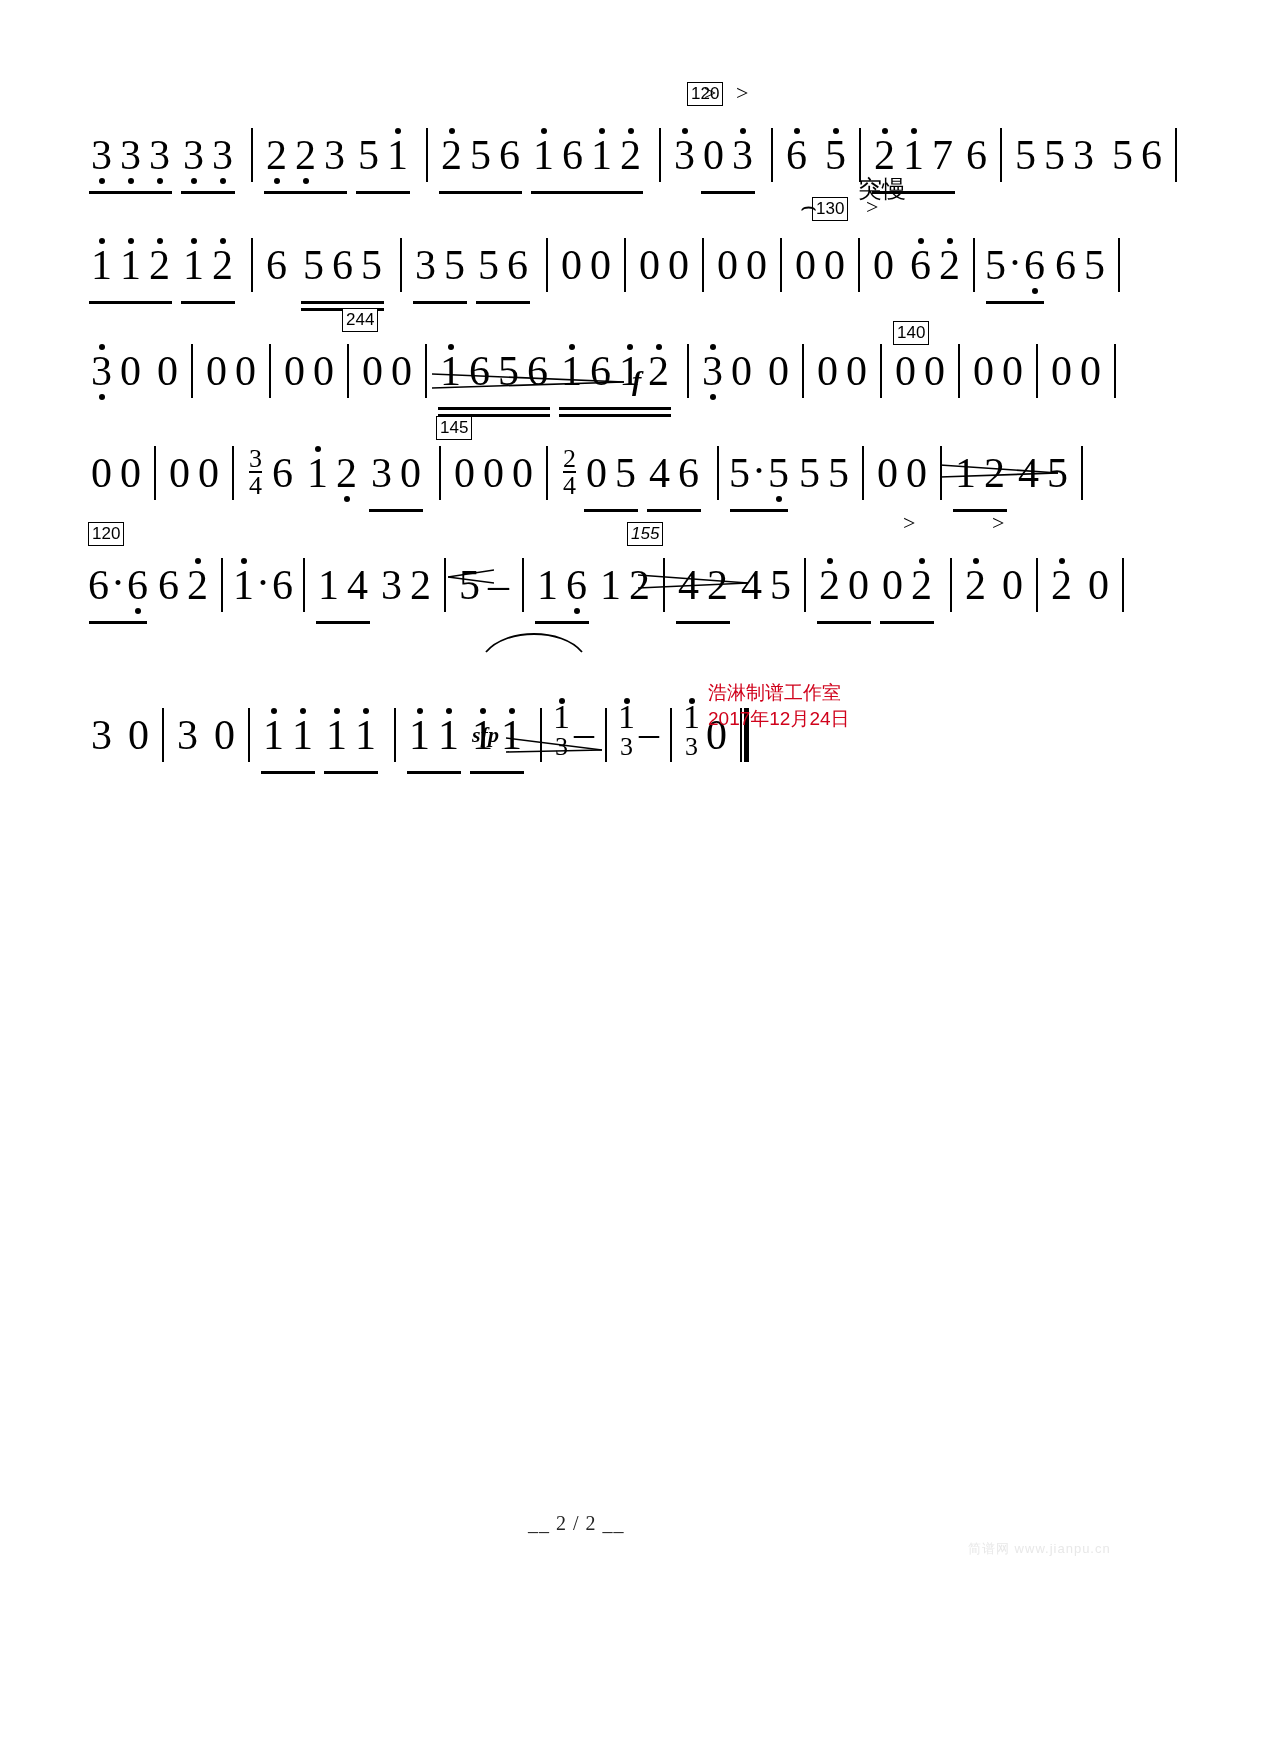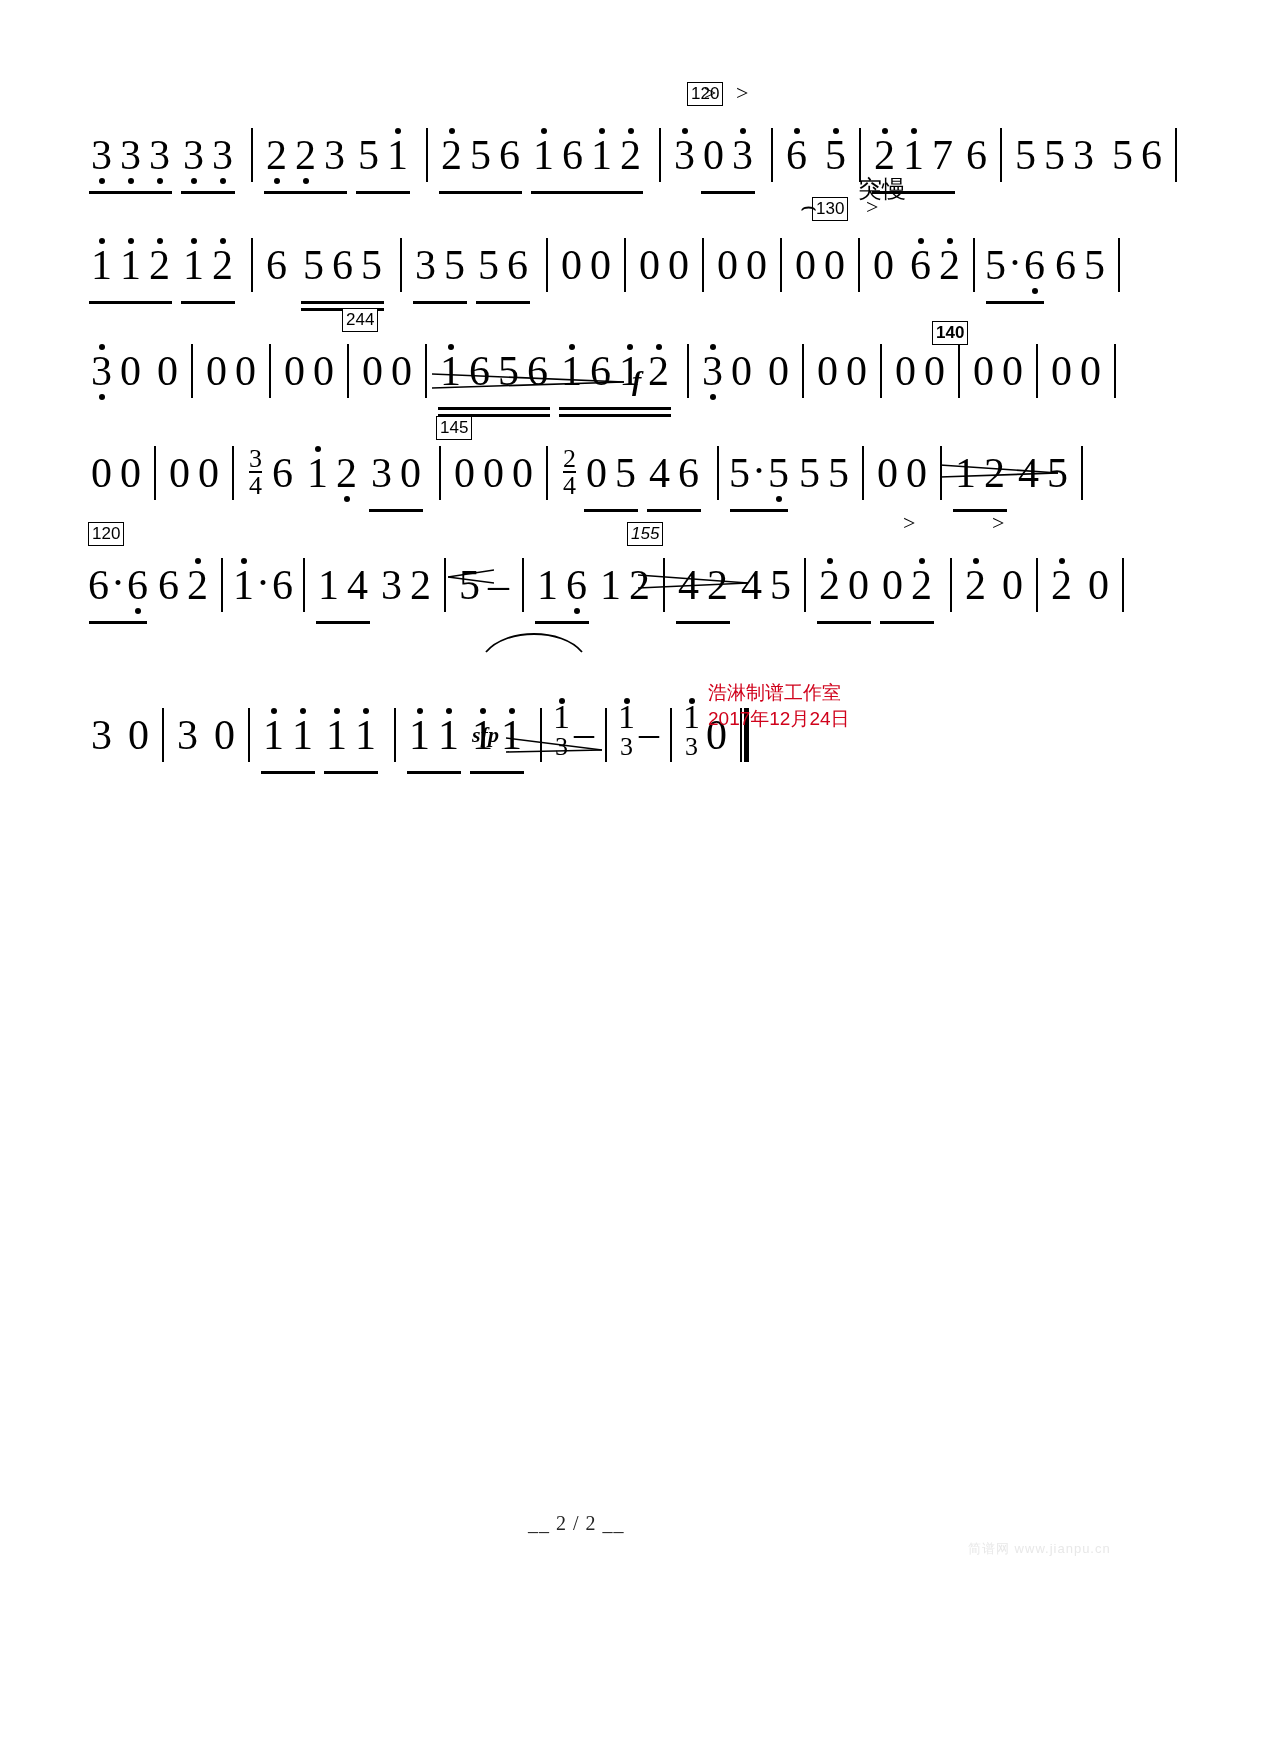--- a/index.html
+++ b/index.html
@@ -534,21 +534,21 @@
         <div class="plain">
             <span class="note">0</span>
             <span class="note">0</span>
           </div>
       </div>
       <div class="barline"></div>
     </div>
   </div>
 
   <div class="rehearsal" style="left:342px; top:286px;">244</div>
-  <div class="rehearsal" style="left:932px; top:299px;font-weight:bold;">140</div>
+  <div class="rehearsal" style="left:893px; top:299px;">140</div>
 
   <div class="hairpin" style="left:432px; top:372px; width:192px;">
     <svg width="192" height="18" viewBox="0 0 192 18">
         <path d="M0 2 L192 10" stroke="#000" stroke-width="1.6" fill="none"></path>
         <path d="M0 16 L192 10" stroke="#000" stroke-width="1.6" fill="none"></path>
       </svg>
   </div>
   <div class="dyn" style="left:632px; top:365px;">f</div>
 
   <div class="system" style="top:410px;">

